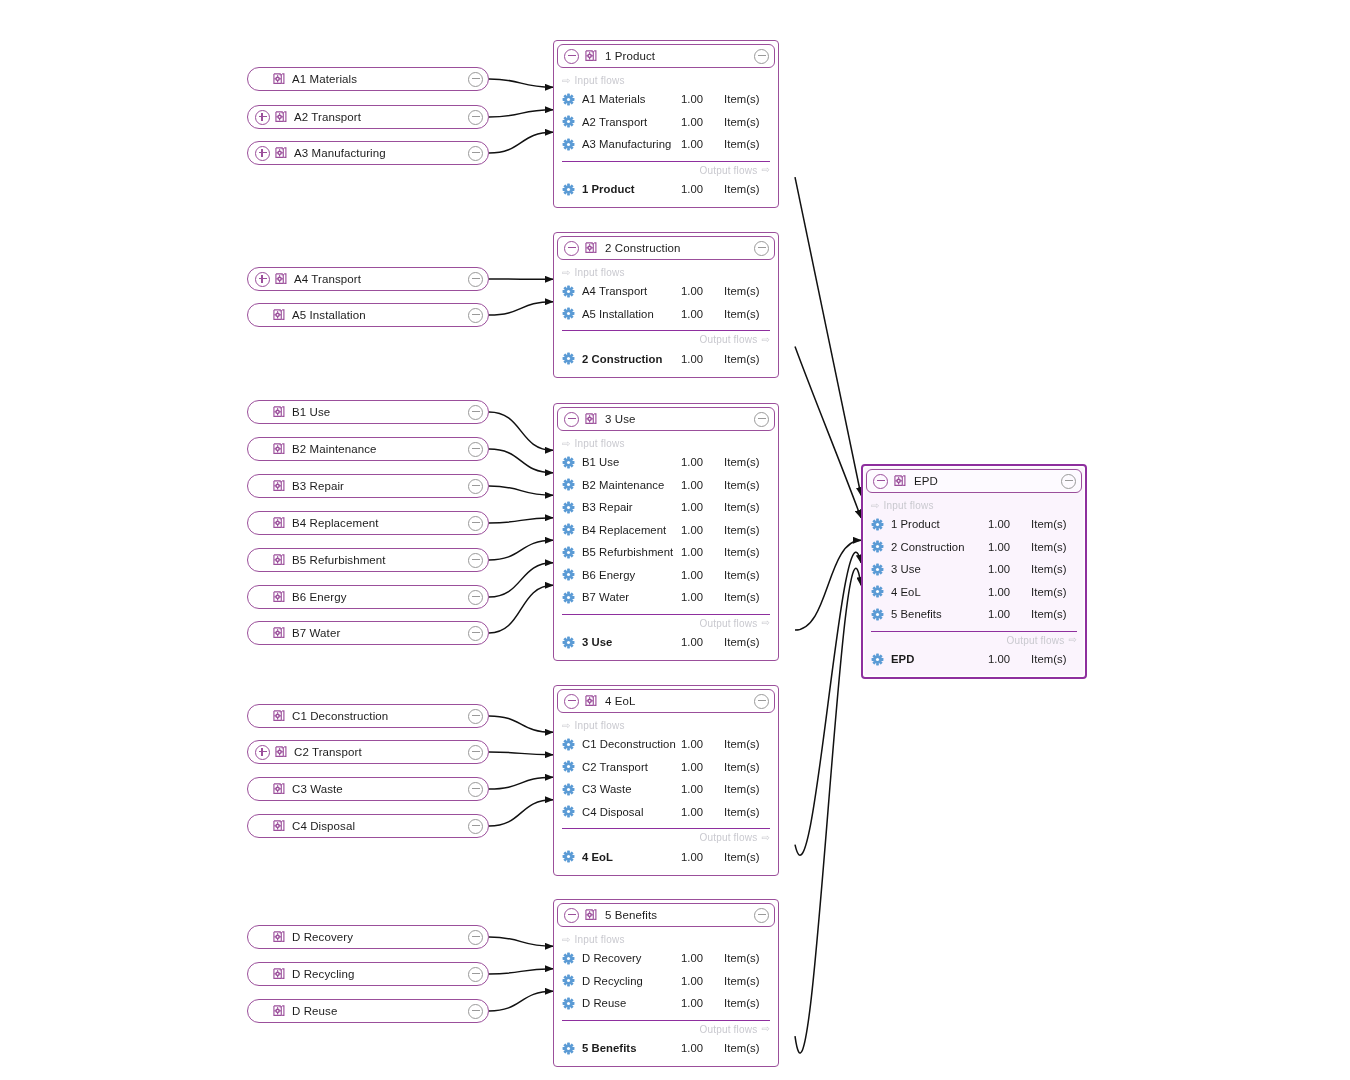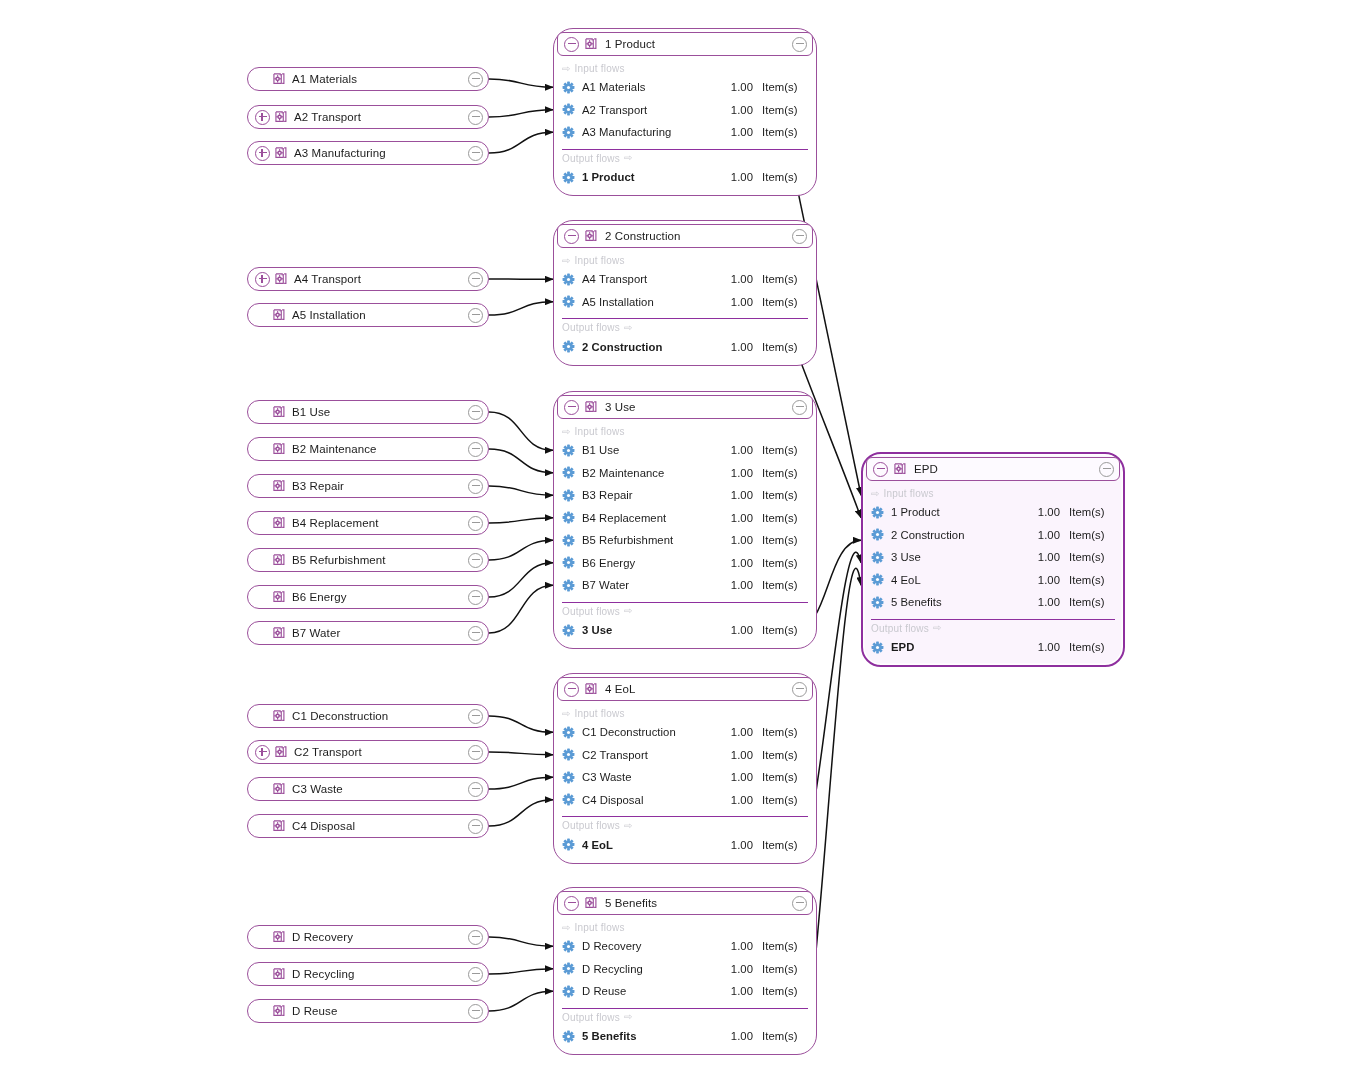--- a/index.html
+++ b/index.html
@@ -49,26 +49,27 @@
     position:relative;
   }
   .leaf .minus::before{
     content:"";position:absolute;left:2.5px;right:2.5px;top:5.4px;height:1.2px;background:#9a9a9a;
   }
 
   
   .panel{
     position:absolute;
     box-sizing:border-box;
-    width:264px;
+    width:226px;
     background:#ffffff;
     border:1.4px solid #9b4f9b;
-    border-radius:20px;
+    border-radius:4px;
     z-index:2;
     padding:0;
+    margin-top:12px;
   }
   .panel.selected{
     background:#fbf4fd;
     border:2px solid #8e2f9e;
     box-shadow:0 0 0 1.5px #ffffff inset;
   }
   .panel .hdr{
     box-sizing:border-box;
     height:24px;margin:3px;
     border:1.3px solid #9b4f9b;
@@ -96,32 +97,32 @@
     position:relative;
   }
   .panel .hdr .collapse::before{
     content:"";position:absolute;left:2.5px;right:2.5px;top:5.4px;height:1.2px;background:#9a9a9a;
   }
 
   .sect-in,.sect-out{
     font-size:10px;color:#c9c9cf;letter-spacing:.2px;
     padding:4px 8px 2px 8px;display:flex;align-items:center;
   }
-  .sect-out{padding:3px 8px 2px 8px;}
+  .sect-out{justify-content:flex-end;padding:3px 8px 2px 8px;}
   .sect-in .ar{margin-right:4px;font-size:10px;line-height:1;}
   .sect-out .ar{margin-left:4px;font-size:10px;line-height:1;}
 
   .flow{
     display:flex;align-items:center;
     height:22.5px;padding:0 8px 0 8px;
     font-size:11.3px;color:#1c1c1c;
   }
   .flow .gear{flex:0 0 13px;width:13px;height:13px;margin-right:7px;display:flex;align-items:center;justify-content:center;}
   .flow .fname{flex:1 1 auto;white-space:nowrap;letter-spacing:.05px;}
-  .flow .amt{flex:0 0 auto;text-align:right;width:34px;letter-spacing:.05px;}
+  .flow .amt{flex:0 0 auto;text-align:left;width:34px;letter-spacing:.05px;}
   .flow .unit{flex:0 0 auto;width:46px;text-align:left;padding-left:9px;letter-spacing:.05px;}
   .flow.out .fname,.flow.out .amt,.flow.out .unit{font-weight:bold;}
   .flow.out .amt,.flow.out .unit{font-weight:normal;}
 
   .divider{height:1.3px;background:#8e2f9e;margin:5px 8px 0 8px;}
   .panel .tail{height:7px;}
 </style>
 </head>
 <body>
 

